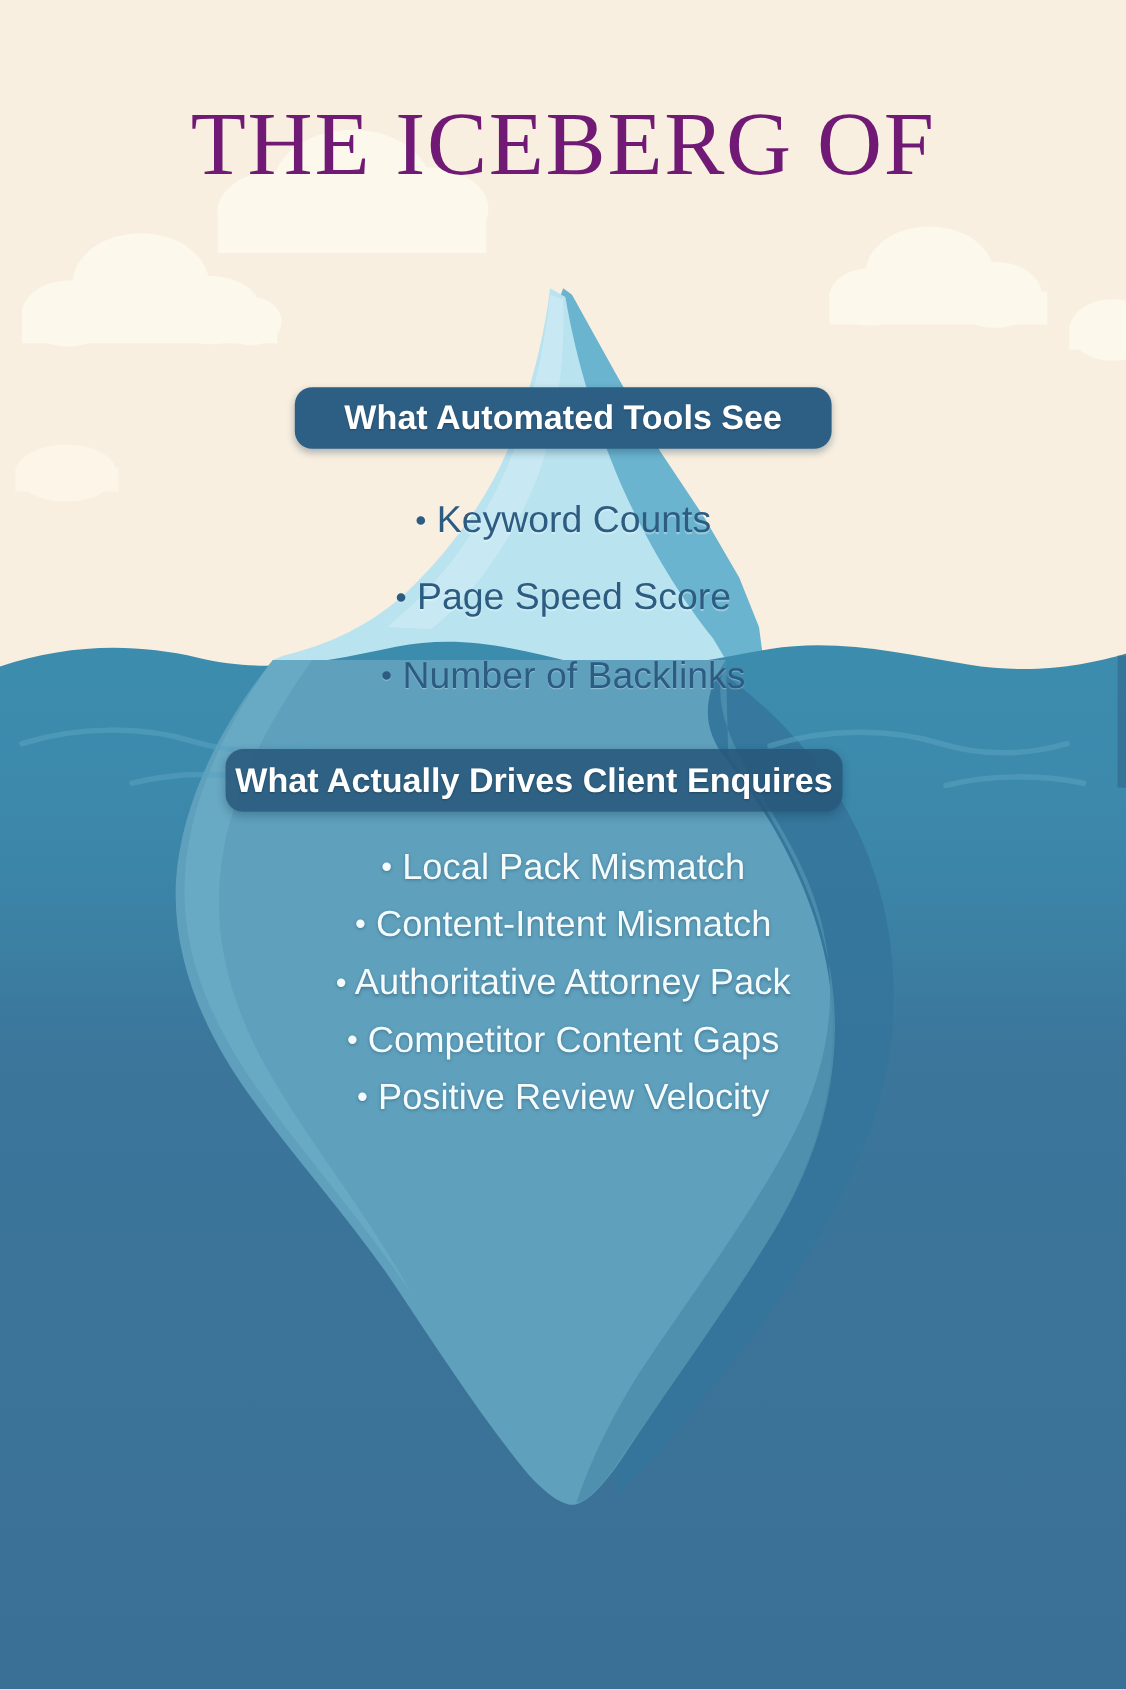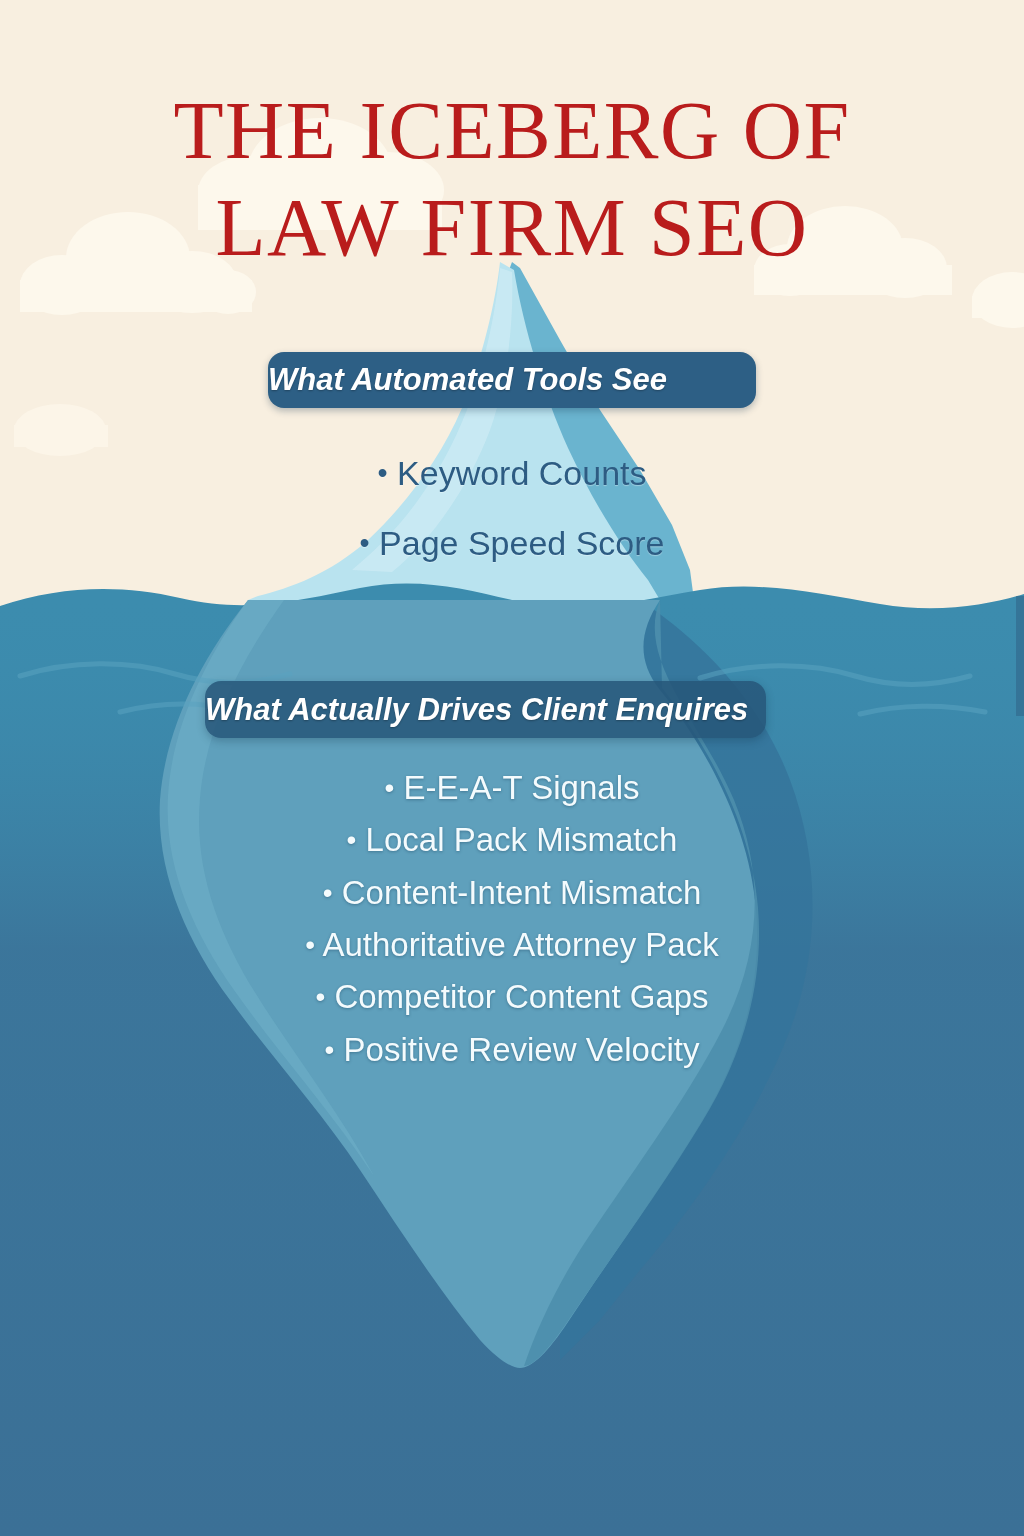--- a/index.html
+++ b/index.html
@@ -35,38 +35,38 @@
   #title {
     position: absolute;
     left: 0;
     top: 28px;
     width: 1024px;
     text-align: center;
     font-family: "Liberation Serif", serif;
     font-size: 82px;
     line-height: 1.18;
     letter-spacing: 1.5px;
-    color: #b91c1c;
+    color: #701a75;
     font-weight: 400;
     z-index: 6;
     text-transform: uppercase;
   }
   #title .tline { display: block; }
 
   
   .badge {
     position: absolute;
     z-index: 7;
     border-radius: 16px;
     color: #ffffff;
     font-weight: bold;
+    text-align: center;
     box-sizing: border-box;
     white-space: nowrap;
     text-shadow: 0 1px 2px rgba(0,0,0,0.28);
-    font-style: italic;
   }
   #badge-top {
     left: 268px;
     top: 352px;
     width: 488px;
     height: 56px;
     line-height: 56px;
     font-size: 31px;
     background: #2d5f85;
     box-shadow: 0 3px 7px rgba(20,50,75,0.30);
@@ -257,34 +257,33 @@
       <path d="M700 678 C 750 662, 810 662, 855 676 C 895 688, 935 686, 970 676"></path>
       <path d="M120 712 C 160 702, 200 702, 235 710"></path>
       <path d="M860 714 C 900 704, 945 704, 985 712"></path>
     </g>
 
     <rect x="1016" y="596" width="8" height="120" fill="#2f6287" opacity="0.55"></rect>
   </svg>
 
   <h1 id="title">
     <span class="tline">THE ICEBERG OF</span>
-    <span class="tline">LAW FIRM SEO</span>
   </h1>
 
   <div class="badge" id="badge-top">What Automated Tools See</div>
 
   <ul class="bullets" id="list-top">
     <li><span class="dot">•</span> <span>Keyword Counts</span></li>
     <li><span class="dot">•</span> <span>Page Speed Score</span></li>
+    <li><span class="dot">•</span> <span>Number of Backlinks</span></li>
   </ul>
 
   <div class="badge" id="badge-bottom">What Actually Drives Client Enquires</div>
 
   <ul class="bullets" id="list-bottom">
-    <li><span class="dot">•</span> <span>E-E-A-T Signals</span></li>
     <li><span class="dot">•</span> <span>Local Pack Mismatch</span></li>
     <li><span class="dot">•</span> <span>Content-Intent Mismatch</span></li>
     <li><span class="dot">•</span> <span>Authoritative Attorney Pack</span></li>
     <li><span class="dot">•</span> <span>Competitor Content Gaps</span></li>
     <li><span class="dot">•</span> <span>Positive Review Velocity</span></li>
   </ul>
 
 </div>
 
 </body></html>

